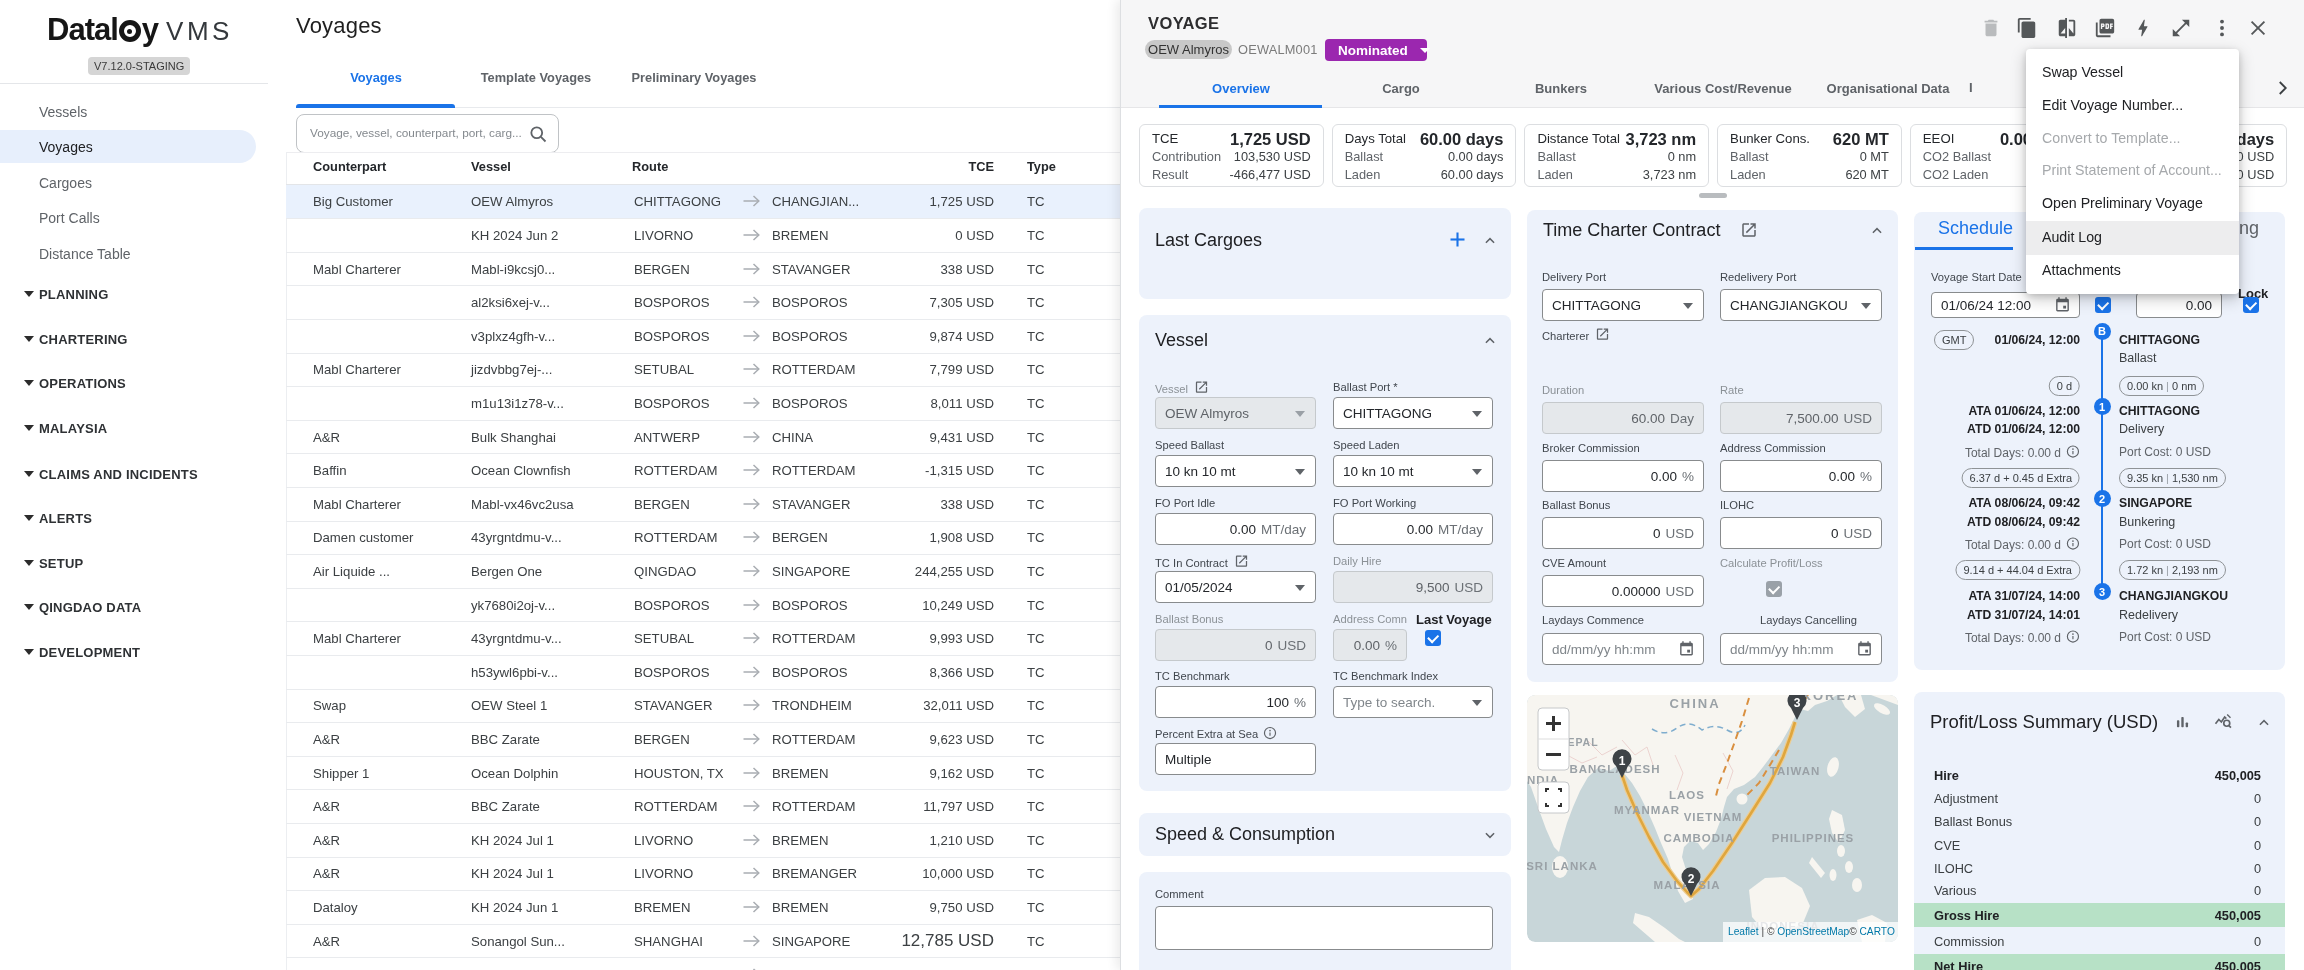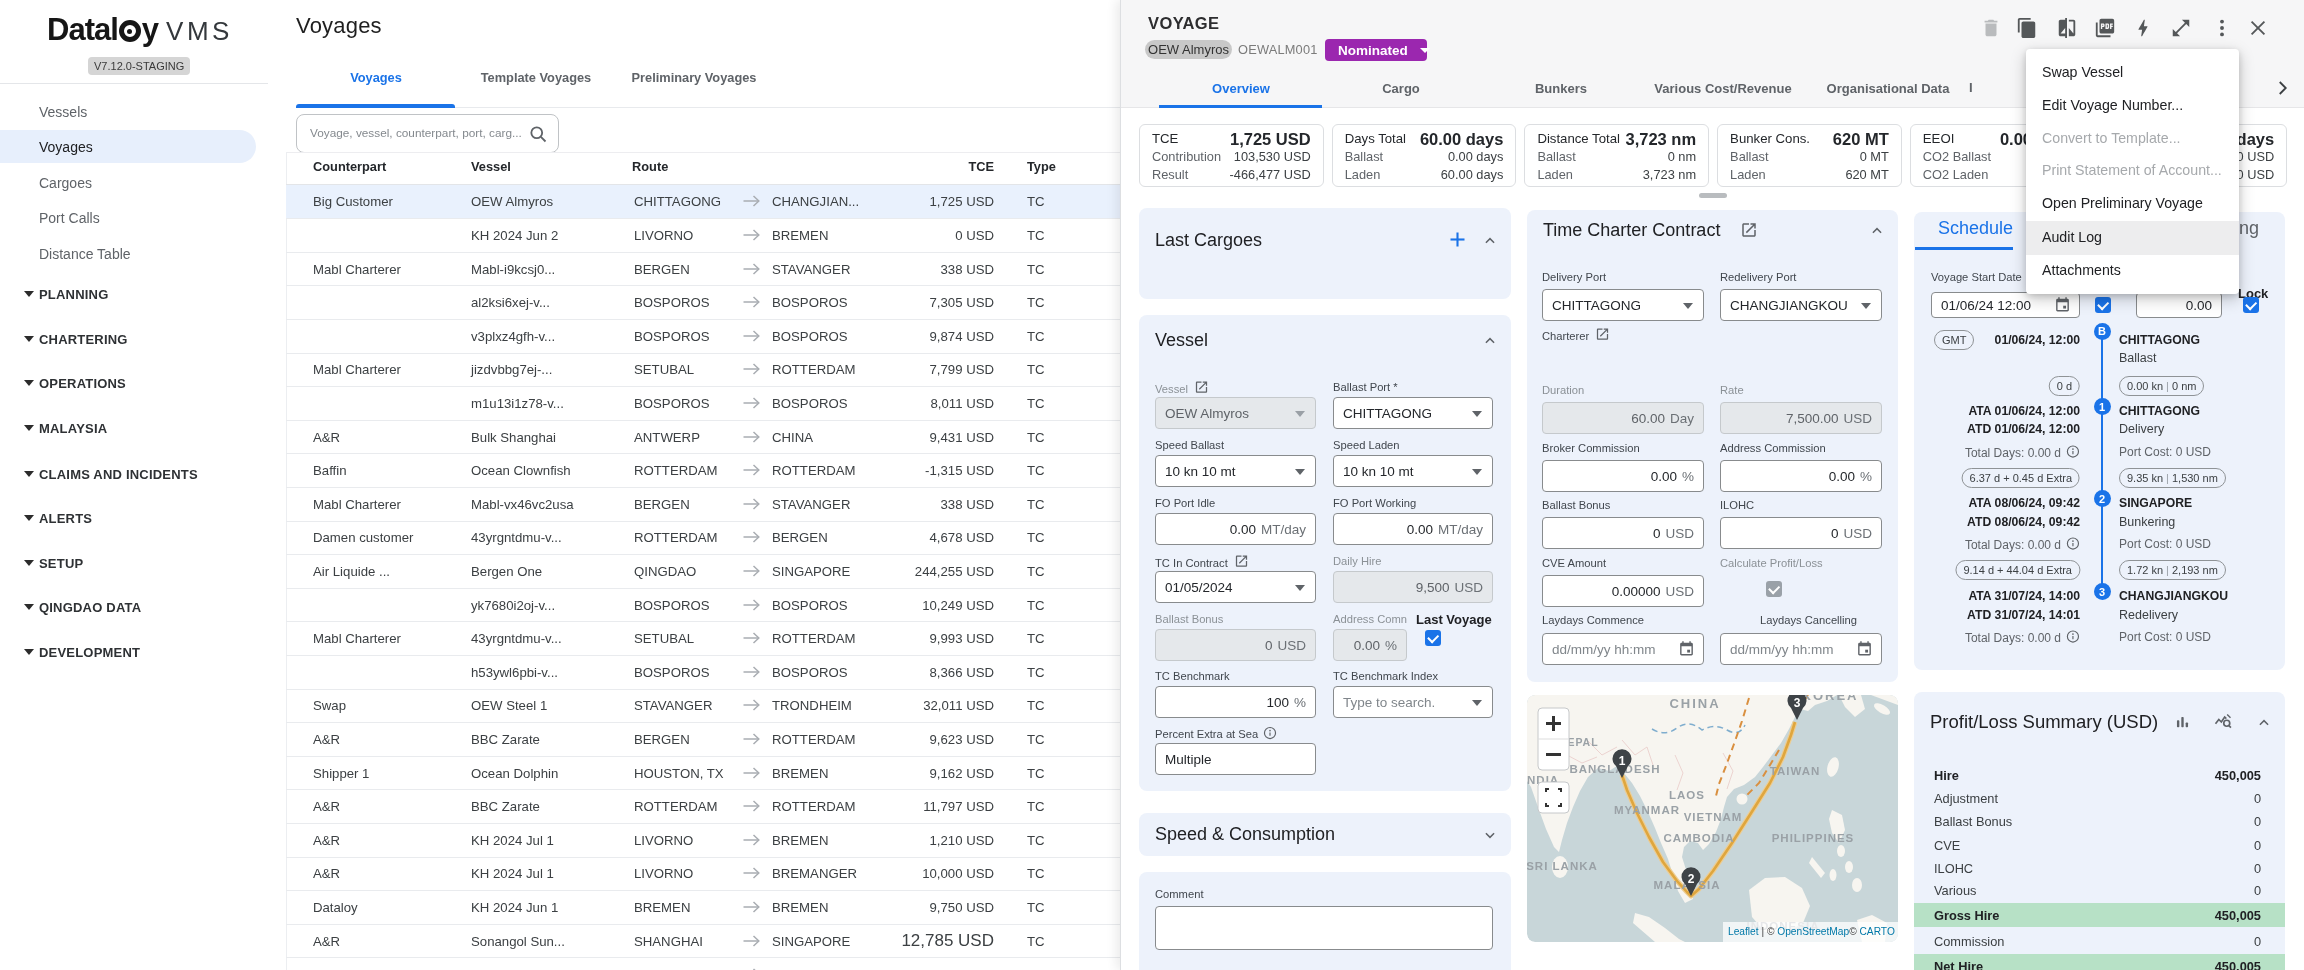--- a/index.html
+++ b/index.html
@@ -215,21 +215,21 @@
 <div class="a" style="left:41px;top:537.3px;transform:translateY(-50%);font-size:13.2px;color:#3c4043">Damen customer</div>
 <div class="a" style="left:199px;top:537.3px;transform:translateY(-50%);font-size:13.2px;color:#3c4043">43yrgntdmu-v...</div>
 <div class="a" style="left:362px;top:537.3px;transform:translateY(-50%);font-size:13.2px;color:#3c4043">ROTTERDAM</div>
 <div class="a" style="left:471px;top:537.3px;transform:translateY(-50%)">
       <svg width="17" height="13" viewBox="0 0 17 13" fill="none" stroke="#a9adb2" stroke-width="1.5">
         <line x1="0.5" y1="6.5" x2="15.5" y2="6.5"></line>
         <polyline points="10.5,1.5 15.8,6.5 10.5,11.5"></polyline>
       </svg>
     </div>
 <div class="a" style="left:500px;top:537.3px;transform:translateY(-50%);font-size:13.2px;color:#3c4043">BERGEN</div>
-<div class="a" style="left:722px;top:537.3px;transform:translate(-100%,-50%);font-size:13.2px;color:#3c4043">4,678 USD</div>
+<div class="a" style="left:722px;top:537.3px;transform:translate(-100%,-50%);font-size:13.2px;color:#3c4043">1,908 USD</div>
 <div class="a" style="left:755px;top:537.3px;transform:translateY(-50%);font-size:13.2px;color:#3c4043">TC</div>
 <div class="a" style="left:14px;top:587.7px;width:834px;height:1px;background:#e9ebee"></div>
 <div class="a" style="left:41px;top:570.9px;transform:translateY(-50%);font-size:13.2px;color:#3c4043">Air Liquide ...</div>
 <div class="a" style="left:199px;top:570.9px;transform:translateY(-50%);font-size:13.2px;color:#3c4043">Bergen One</div>
 <div class="a" style="left:362px;top:570.9px;transform:translateY(-50%);font-size:13.2px;color:#3c4043">QINGDAO</div>
 <div class="a" style="left:471px;top:570.9px;transform:translateY(-50%)">
       <svg width="17" height="13" viewBox="0 0 17 13" fill="none" stroke="#a9adb2" stroke-width="1.5">
         <line x1="0.5" y1="6.5" x2="15.5" y2="6.5"></line>
         <polyline points="10.5,1.5 15.8,6.5 10.5,11.5"></polyline>
       </svg>

